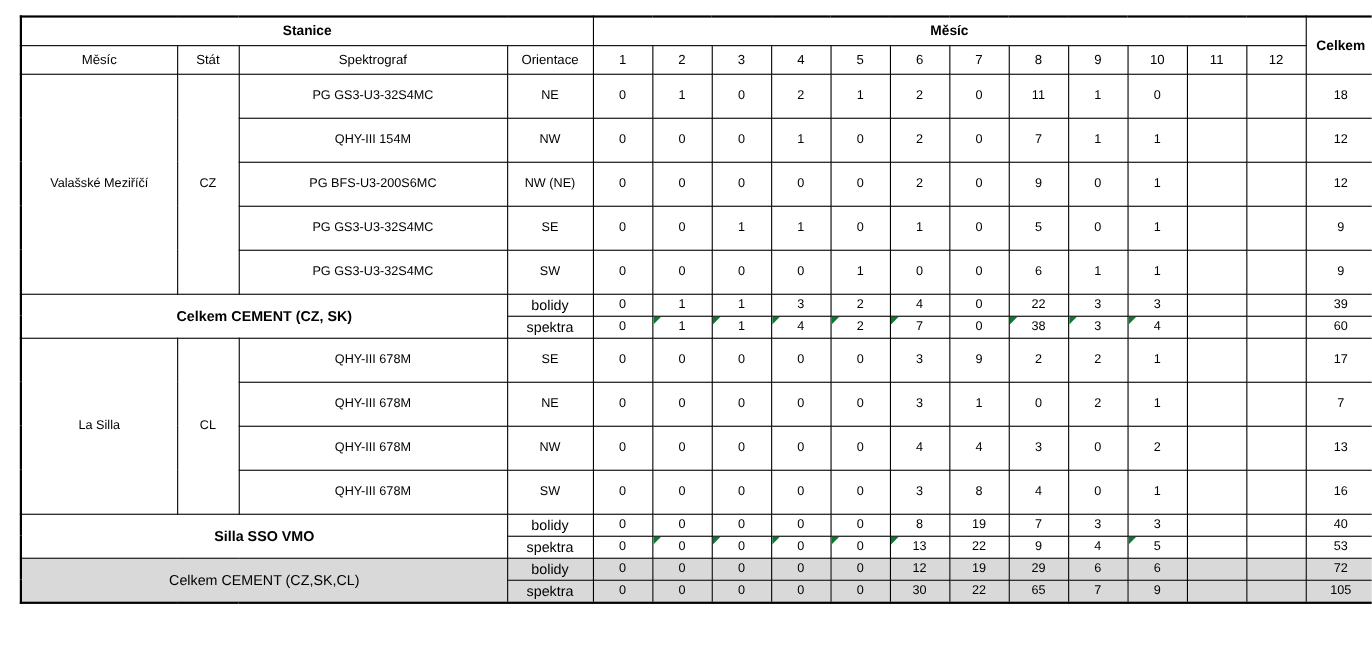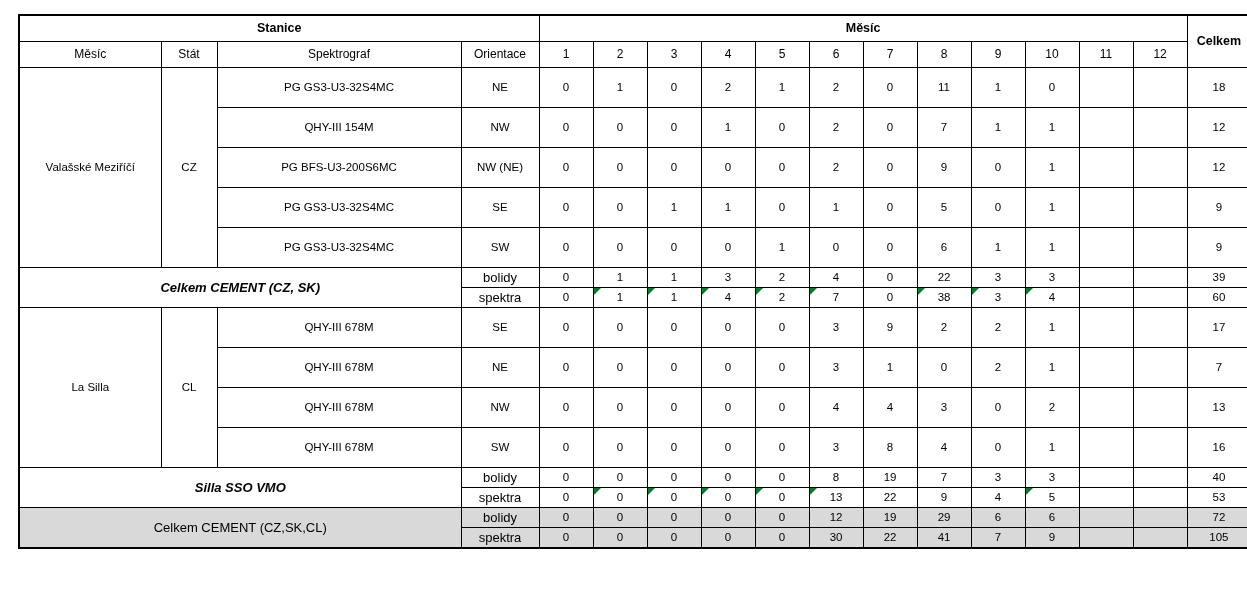--- a/index.html
+++ b/index.html
@@ -58,21 +58,20 @@
   .hdr-total {
     font-weight: bold;
     font-size: 12.5px;
   }
   .tall {
     height: 40px;
   }
   .rowlabel-bold {
     font-weight: bold;
     font-size: 13px;
-    font-style: italic;
   }
   .sum-row td {
     height: 20px;
   }
   .grandtotal td {
     background: #d9d9d9;
   }
   .grandtotal .lbl {
     font-weight: normal;
     font-size: 13px;
@@ -396,21 +395,21 @@
       </tr>
       <tr class="sum-row grandtotal">
         <td class="kind">spektra</td>
         <td>0</td>
         <td>0</td>
         <td>0</td>
         <td>0</td>
         <td>0</td>
         <td>30</td>
         <td>22</td>
-        <td>41</td>
+        <td>65</td>
         <td>7</td>
         <td>9</td>
         <td></td>
         <td></td>
         <td>105</td>
       </tr>
     </tbody>
   </table>
 </div>
 

